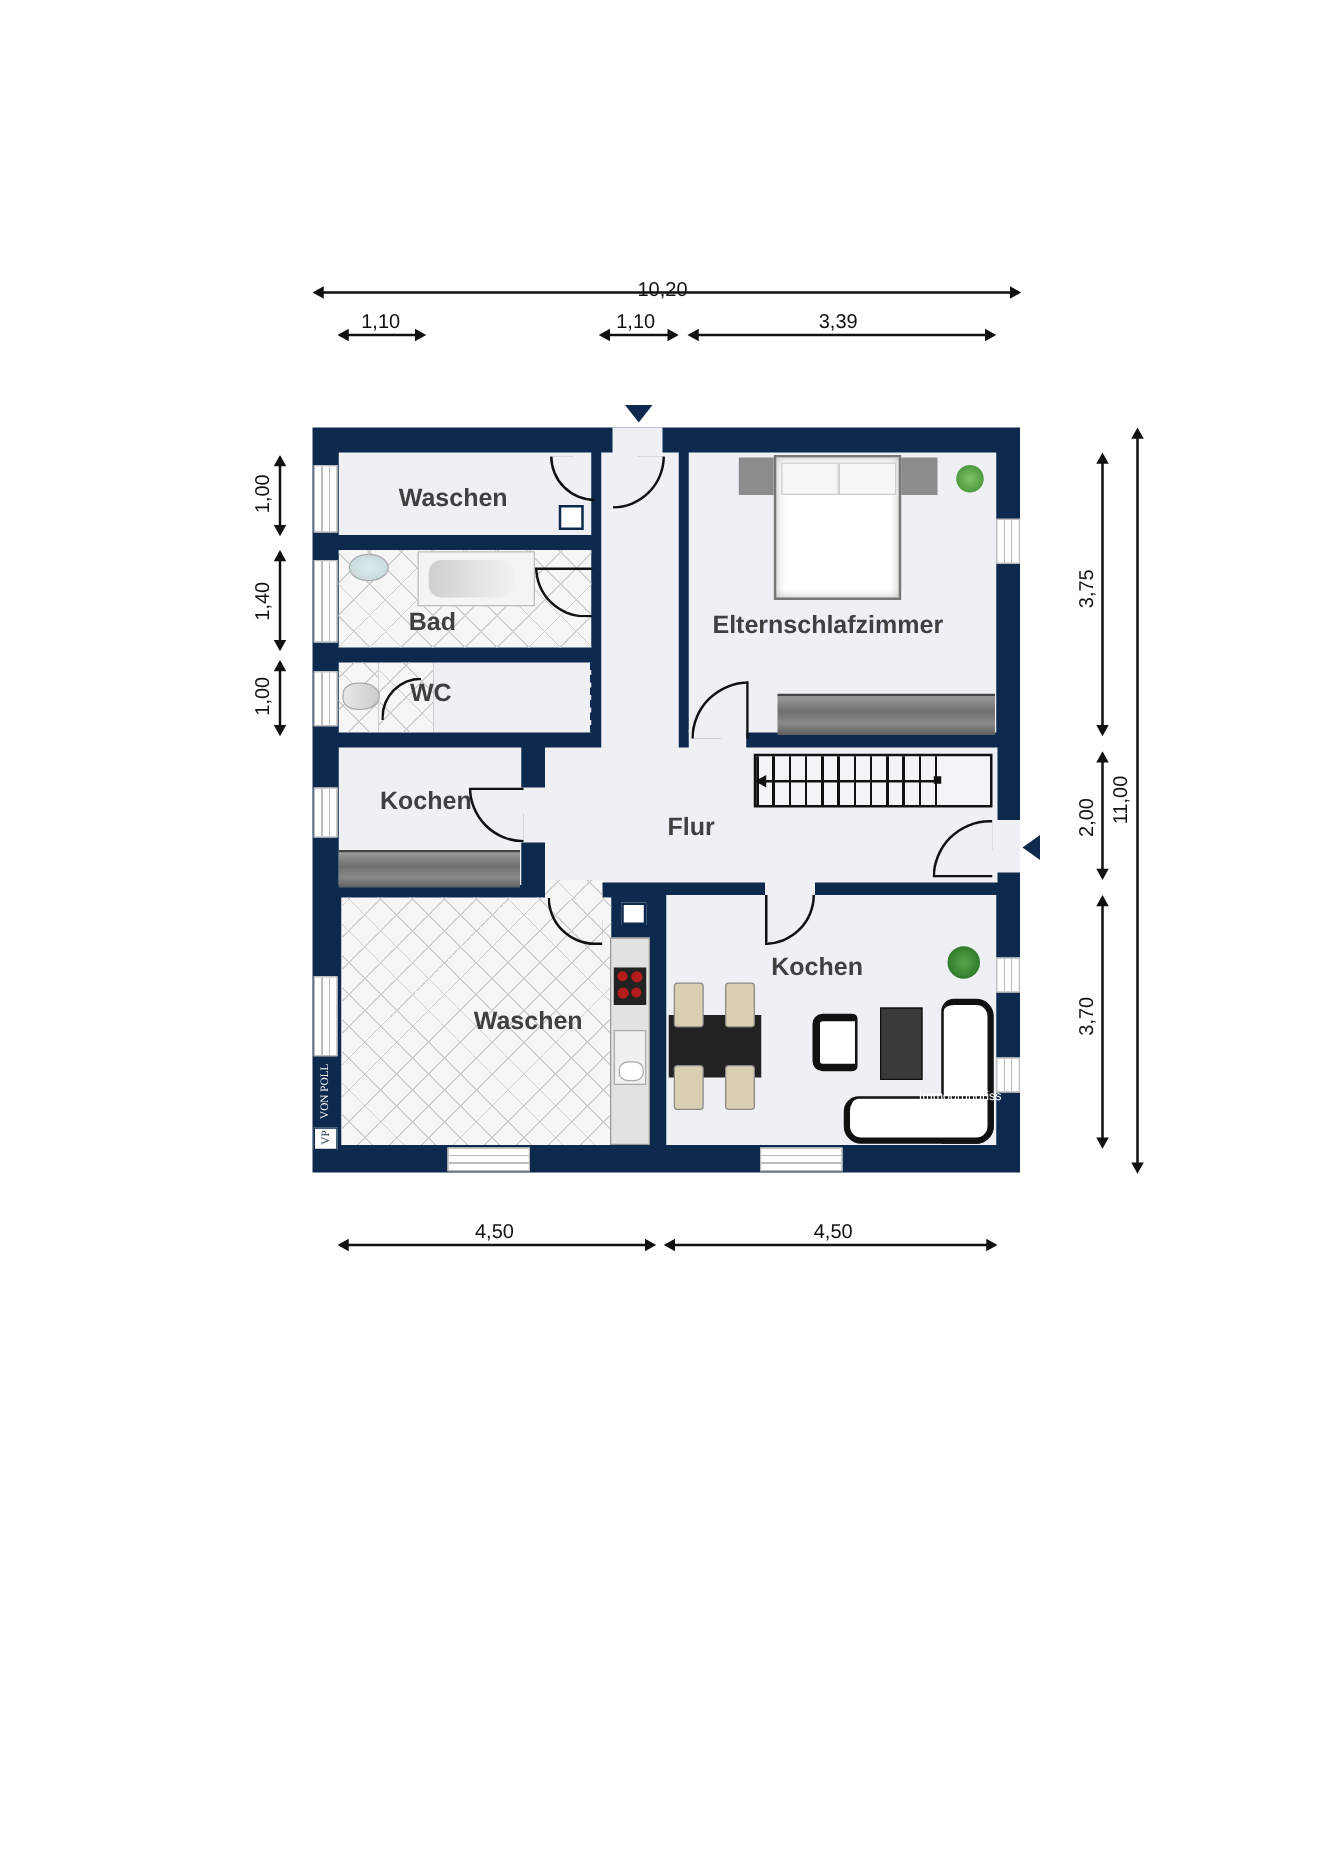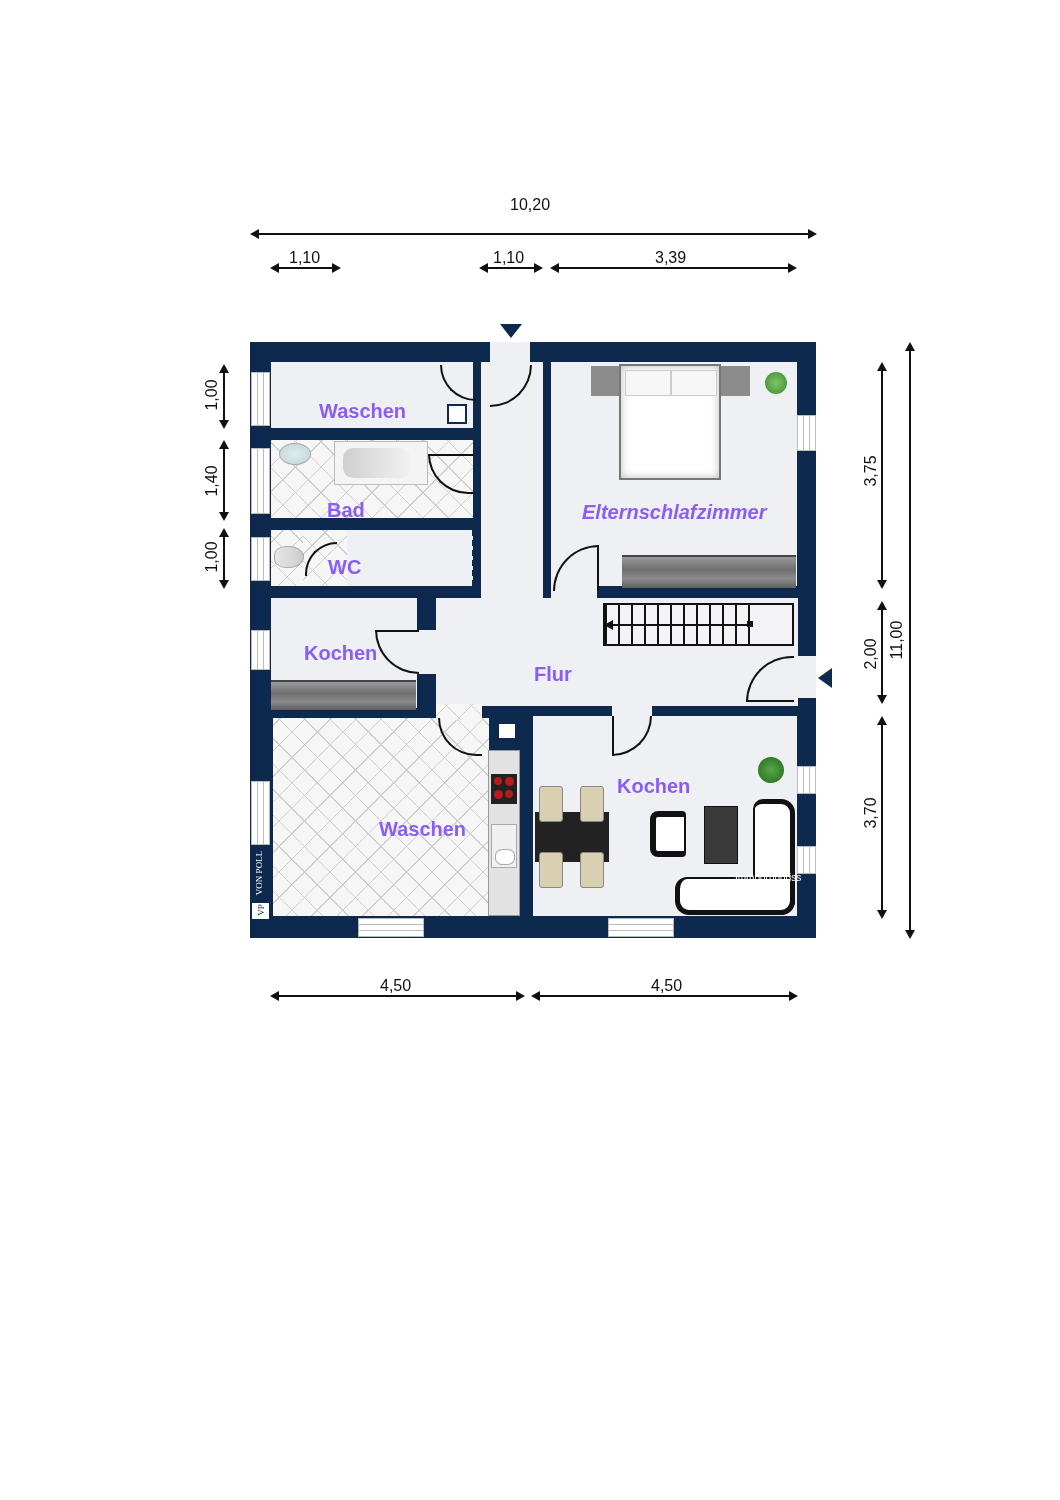--- a/index.html
+++ b/index.html
@@ -15,34 +15,34 @@
   .arr-d{border-left:5px solid transparent;border-right:5px solid transparent;border-top:9px solid #111;}
   .vtext{position:absolute;transform:rotate(-90deg);transform-origin:center center;font-size:16px;color:#111;white-space:nowrap;}
   .wall{position:absolute;background:#0d2a4e;}
   .floor{position:absolute;background:#eef0f4;}
   .tile{position:absolute;background-color:#f6f6f6;
     background-image:repeating-linear-gradient(45deg,transparent 0 17px,#cfcfcf 17px 18px),
                      repeating-linear-gradient(-45deg,transparent 0 17px,#cfcfcf 17px 18px);}
   .win{position:absolute;background:#fff;border:1px solid #bbb;box-sizing:border-box;}
   .win-v{background-image:linear-gradient(90deg,transparent 30%,#bbb 30% 36%,transparent 36% 64%,#bbb 64% 70%,transparent 70%);}
   .win-h{background-image:linear-gradient(0deg,transparent 30%,#bbb 30% 36%,transparent 36% 64%,#bbb 64% 70%,transparent 70%);}
-  .room-label{position:absolute;font-weight:bold;font-size:20px;color:#8b5cf6;white-space:nowrap;margin-top:12px;}
+  .room-label{position:absolute;font-weight:bold;font-size:20px;color:#404040;white-space:nowrap;}
   .door-arc{position:absolute;border:2px solid #111;box-sizing:border-box;}
   .shaft{position:absolute;background:#fff;border:2px solid #0d2a4e;box-sizing:border-box;}
   .cabinet{position:absolute;background:linear-gradient(180deg,#9a9a9a,#6f6f6f 40%,#8a8a8a 70%,#5f5f5f);border-top:2px solid #444;}
   .entry-arrow{position:absolute;width:0;height:0;}
 </style>
 </head>
 <body>
 
 <div>
   <div class="hline" style="left:252px;top:233px;width:562px;"></div>
   <div class="arr-l" style="left:250px;top:229px;"></div>
   <div class="arr-r" style="left:808px;top:229px;"></div>
-  <div class="dim" style="left:510px;top:196px;">10,20</div>
+  <div class="dim" style="left:510px;top:224px;">10,20</div>
 </div>
 <div>
   <div class="hline" style="left:272px;top:267px;width:66px;"></div>
   <div class="arr-l" style="left:270px;top:263px;"></div>
   <div class="arr-r" style="left:332px;top:263px;"></div>
   <div class="dim" style="left:289px;top:249px;">1,10</div>
 </div>
 <div>
   <div class="hline" style="left:481px;top:267px;width:60px;"></div>
   <div class="arr-l" style="left:479px;top:263px;"></div>
@@ -214,21 +214,21 @@
   <div class="abs" style="left:704px;top:806px;width:32px;height:56px;background:#3a3a3a;border:1px solid #111;"></div>
   <div class="abs" style="left:753px;top:799px;width:42px;height:116px;background:#fff;border:5px solid #111;border-left-width:2px;box-sizing:border-box;border-radius:10px 14px 14px 0;"></div>
   <div class="abs" style="left:675px;top:877px;width:120px;height:38px;background:#fff;border:5px solid #111;border-top-width:2px;box-sizing:border-box;border-radius:12px 0 14px 14px;"></div>
   <div class="abs" style="left:758px;top:757px;width:26px;height:26px;border-radius:50%;background:radial-gradient(#5aa64a,#1f6a1e);"></div>
 
   <div class="room-label" style="left:319px;top:388px;">Waschen</div>
   <div class="room-label" style="left:327px;top:487px;">Bad</div>
   <div class="room-label" style="left:328px;top:544px;">WC</div>
   <div class="room-label" style="left:304px;top:630px;">Kochen</div>
   <div class="room-label" style="left:534px;top:651px;">Flur</div>
-  <div class="room-label" style="left:582px;top:489px;font-style:italic;">Elternschlafzimmer</div>
+  <div class="room-label" style="left:570px;top:489px;">Elternschlafzimmer</div>
   <div class="room-label" style="left:379px;top:806px;">Waschen</div>
   <div class="room-label" style="left:617px;top:763px;">Kochen</div>
 
   <div class="abs" style="left:251px;top:846px;width:19px;height:56px;background:#0d2a4e;">
     <div class="abs" style="left:-18px;top:20px;width:56px;height:14px;transform:rotate(-90deg);color:#fff;font-family:'Liberation Serif',serif;font-size:9px;text-align:center;white-space:nowrap;">VON POLL</div>
   </div>
   <div class="abs" style="left:251px;top:902px;width:19px;height:18px;background:#fff;border:1px solid #0d2a4e;box-sizing:border-box;">
     <div class="abs" style="left:0;top:2px;width:17px;transform:rotate(-90deg);color:#0d2a4e;font-family:'Liberation Serif',serif;font-size:9px;text-align:center;">VP</div>
   </div>
   <div class="abs" style="left:735px;top:872px;font-size:10px;color:#fff;">Immogrundriss</div>

